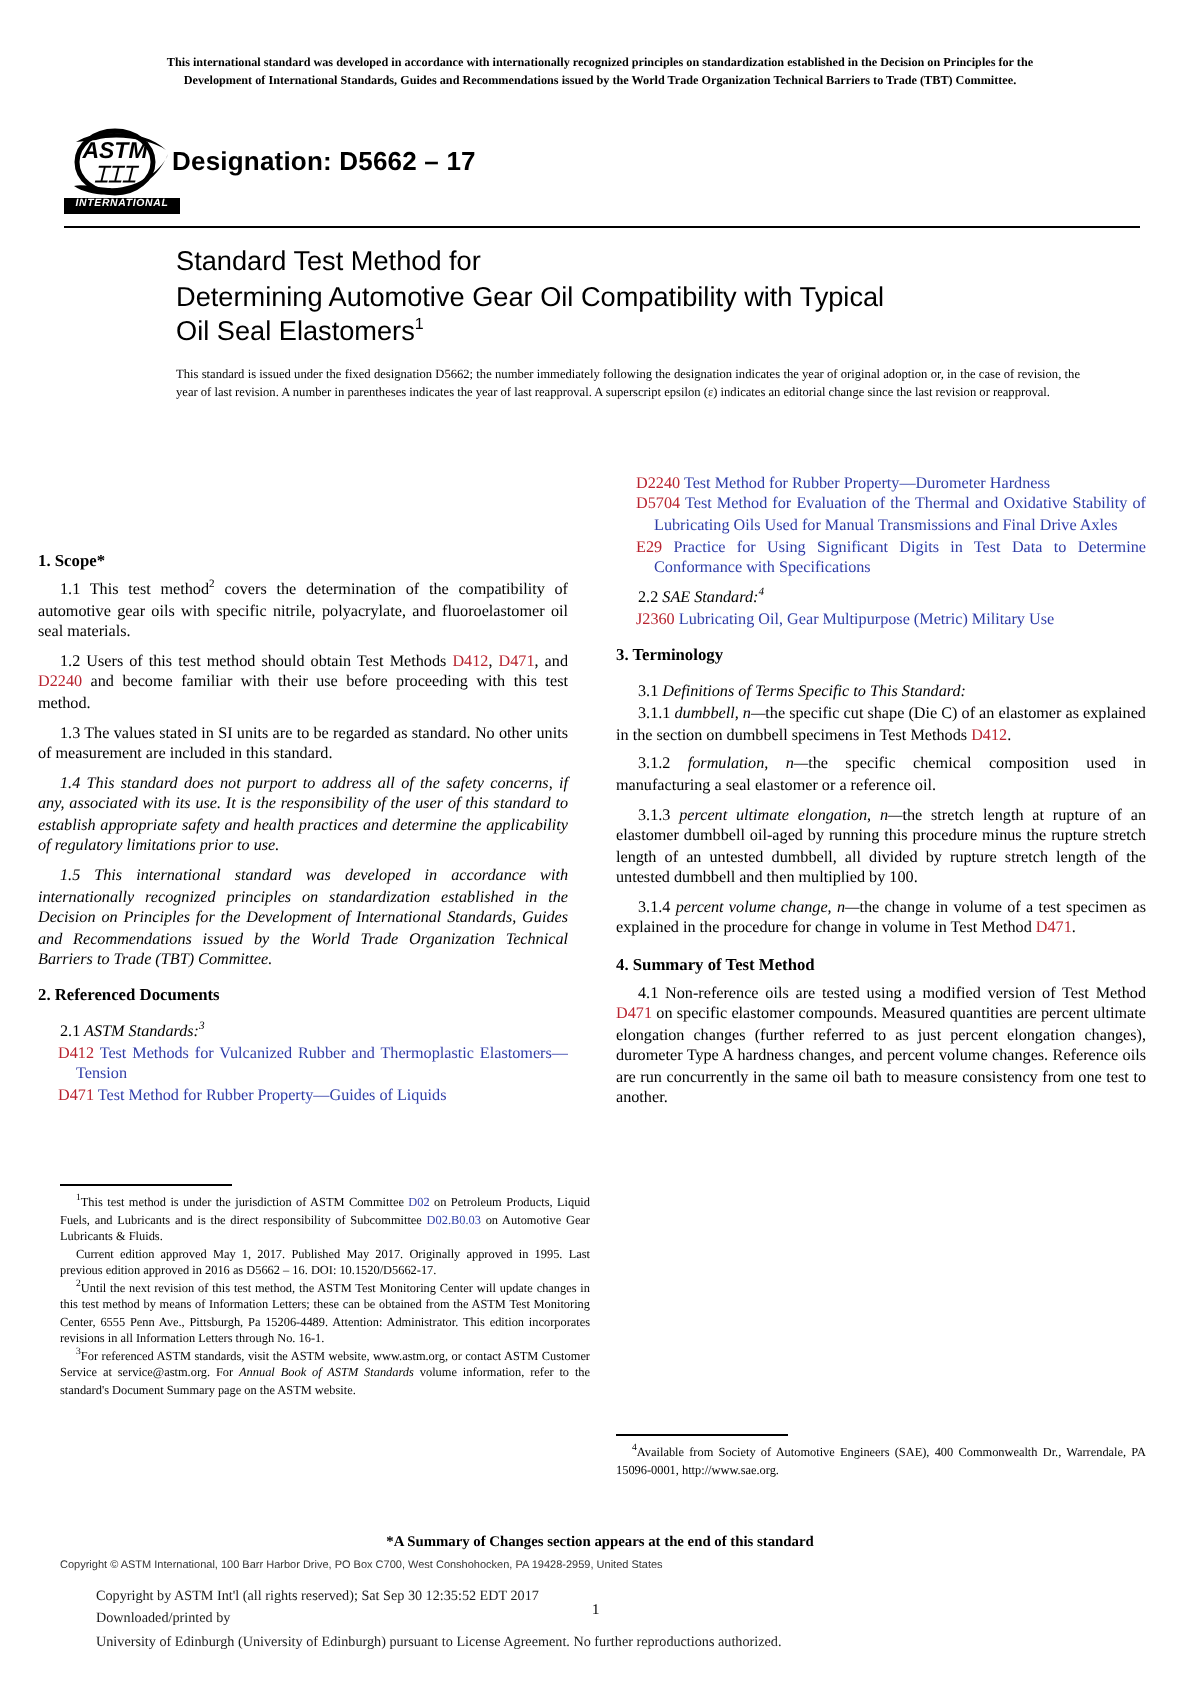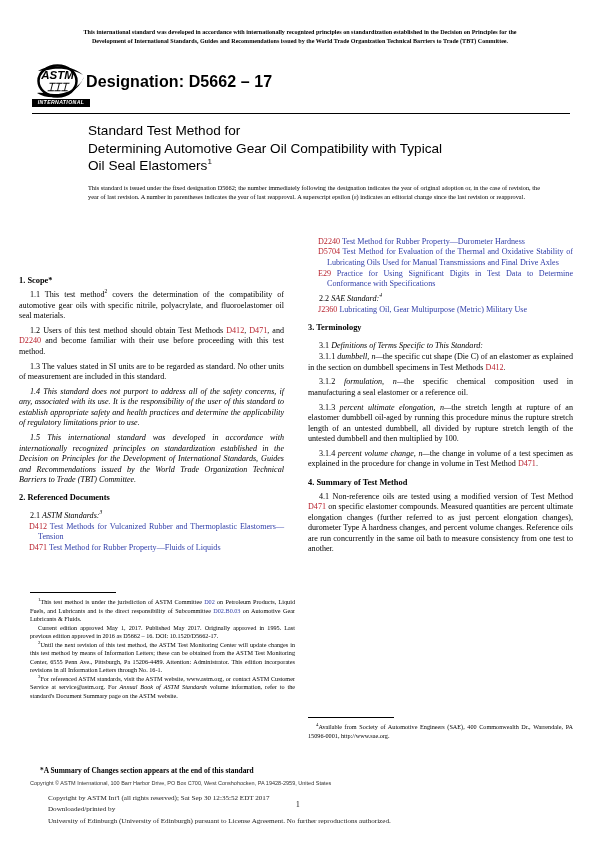--- a/index.html
+++ b/index.html
@@ -70,21 +70,21 @@
     letter-spacing: 0.35px;
     line-height: 7.5px;
     font-style: italic;
   }
   .designation {
     position: absolute;
     left: 54px;
     top: 9px;
     font-family: "Liberation Sans", sans-serif;
     font-weight: bold;
-    font-size: 16px;
+    font-size: 13px;
     letter-spacing: 0.1px;
     color: #000;
   }
   .rule-top {
     position: absolute;
     left: 32px;
     top: 113px;
     width: 538px;
     height: 1.1px;
     background: #000;
@@ -226,24 +226,24 @@
   .footnotes-right p { margin: 0; text-indent: 8px; }
   .footnotes-right sup {
     font-size: 4.8px;
     vertical-align: super;
     line-height: 0;
   }
 
   
   .summary-line {
     position: absolute;
-    left: 40px;
+    left: 30px;
     top: 766px;
     width: 540px;
-    text-align: left;
+    text-align: center;
     font-family: "Liberation Serif", serif;
     font-weight: bold;
     font-size: 7.4px;
     color: #000;
   }
   .copyright-line {
     position: absolute;
     left: 30px;
     top: 780px;
     width: 540px;
@@ -339,21 +339,21 @@
       <span class="num">2.1</span>
       <span>ASTM Standards:</span><sup class="fn">3</sup>
     </p>
 
     <p class="ref">
       <span class="ref-desig">D412</span>
       <span class="ref-title">Test Methods for Vulcanized Rubber and Thermoplastic Elastomers—Tension</span>
     </p>
     <p class="ref">
       <span class="ref-desig">D471</span>
-      <span class="ref-title">Test Method for Rubber Property—Fluids of Liquids</span>
+      <span class="ref-title">Test Method for Rubber Property—Guides of Liquids</span>
     </p>
   </div>
 
   <div class="col col-right">
 
     <p class="ref">
       <span class="ref-desig">D2240</span>
       <span class="ref-title">Test Method for Rubber Property—Durometer Hardness</span>
     </p>
     <p class="ref">

